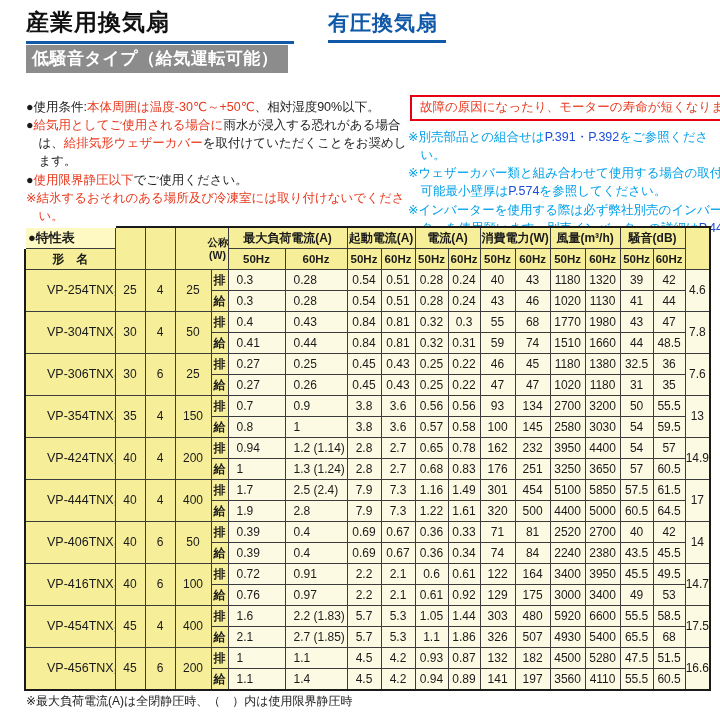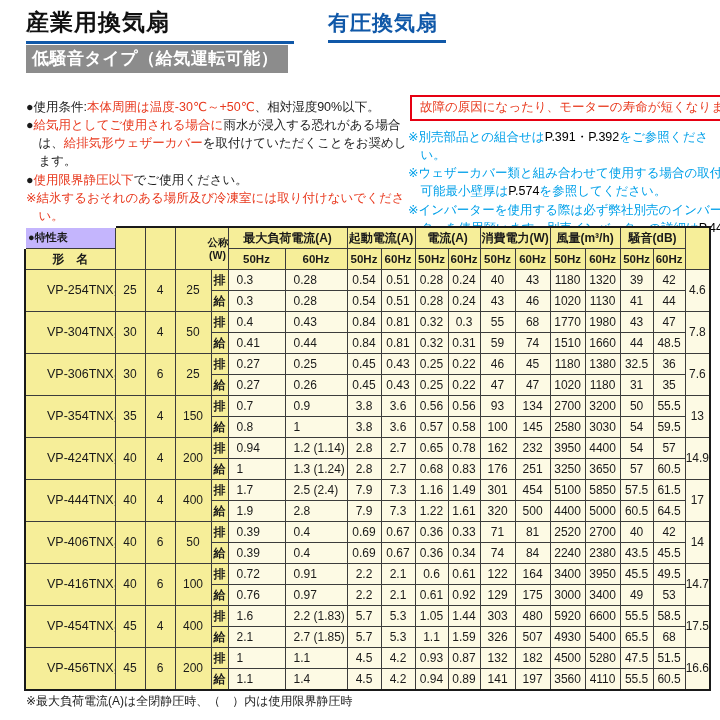--- a/index.html
+++ b/index.html
@@ -16,31 +16,31 @@
 
   
   .notes-left{position:absolute;left:16px;top:98px;width:386px;font-size:12.5px;line-height:1.45;}
   .note{padding-left:1em;text-indent:-1em;}
   .warn{position:absolute;left:400px;top:95px;border:2px solid #e60012;padding:2px 8px 3px;
         font-size:12.5px;color:#e8381d;white-space:nowrap;}
   .notes-right{position:absolute;left:398px;top:128px;width:322px;font-size:12.5px;line-height:1.45;}
   .seg-black{color:#1a1a1a}
   .seg-red{color:#e8381d}
   .seg-blue{color:#00a0e9}
-  .seg-magenta{color:#000000}
+  .seg-magenta{color:#1d4ed8}
 
   
   .tablewrap{position:absolute;left:14px;top:226px;}
   table{border-collapse:collapse;table-layout:fixed;width:685px;border:2px solid #1a1a1a;
         font-size:12px;}
   th,td{border:1px solid #3c3c3c;height:20px;padding:0;white-space:nowrap;overflow:hidden;
         text-align:center;vertical-align:middle;line-height:1.05;}
   th{background:#f6ee99;font-weight:bold;font-size:12px;}
-  th.tc{background:#c4b5fd;border-top:2px solid #fff;border-left:2px solid #fff;
-        text-align:left;font-size:11px;padding-left:2px;}
+  th.tc{background:#fef9c3;border-top:2px solid #fff;border-left:2px solid #fff;
+        text-align:left;font-size:13px;padding-left:2px;}
   th.two{font-size:10.5px;line-height:1.2;padding-left:32px;}
   th.two span{display:block;}
   th.hz{font-size:11.5px;}
   td.ly{background:#f6ee99;}
   td.dc{background:#fdfae4;}
   td.model{background:#f6ee99;text-align:right;padding-left:21px;font-size:12.5px;}
   td.rl{font-weight:bold;}
   td.la{text-align:left;padding-left:8px;}
   sub{font-size:8px;vertical-align:baseline;position:relative;top:2px;}
   .footnote{position:absolute;left:16px;top:693px;font-size:12px;color:#222;}
@@ -435,21 +435,21 @@
             <td class="dc">58.5</td>
             <td class="dc" rowspan="2">17.5</td>
           </tr>
           <tr>
             <td class="ly rl">給</td>
             <td class="dc la">2.1</td>
             <td class="dc la">2.7 (1.85)</td>
             <td class="dc">5.7</td>
             <td class="dc">5.3</td>
             <td class="dc">1.1</td>
-            <td class="dc">1.59</td>
+            <td class="dc">1.86</td>
             <td class="dc">326</td>
             <td class="dc">507</td>
             <td class="dc">4930</td>
             <td class="dc">5400</td>
             <td class="dc">65.5</td>
             <td class="dc">68</td>
           </tr>
           <tr>
             <td class="ly model" rowspan="2">VP-456TNX<sub>1</sub></td>
             <td class="ly" rowspan="2">45</td>

